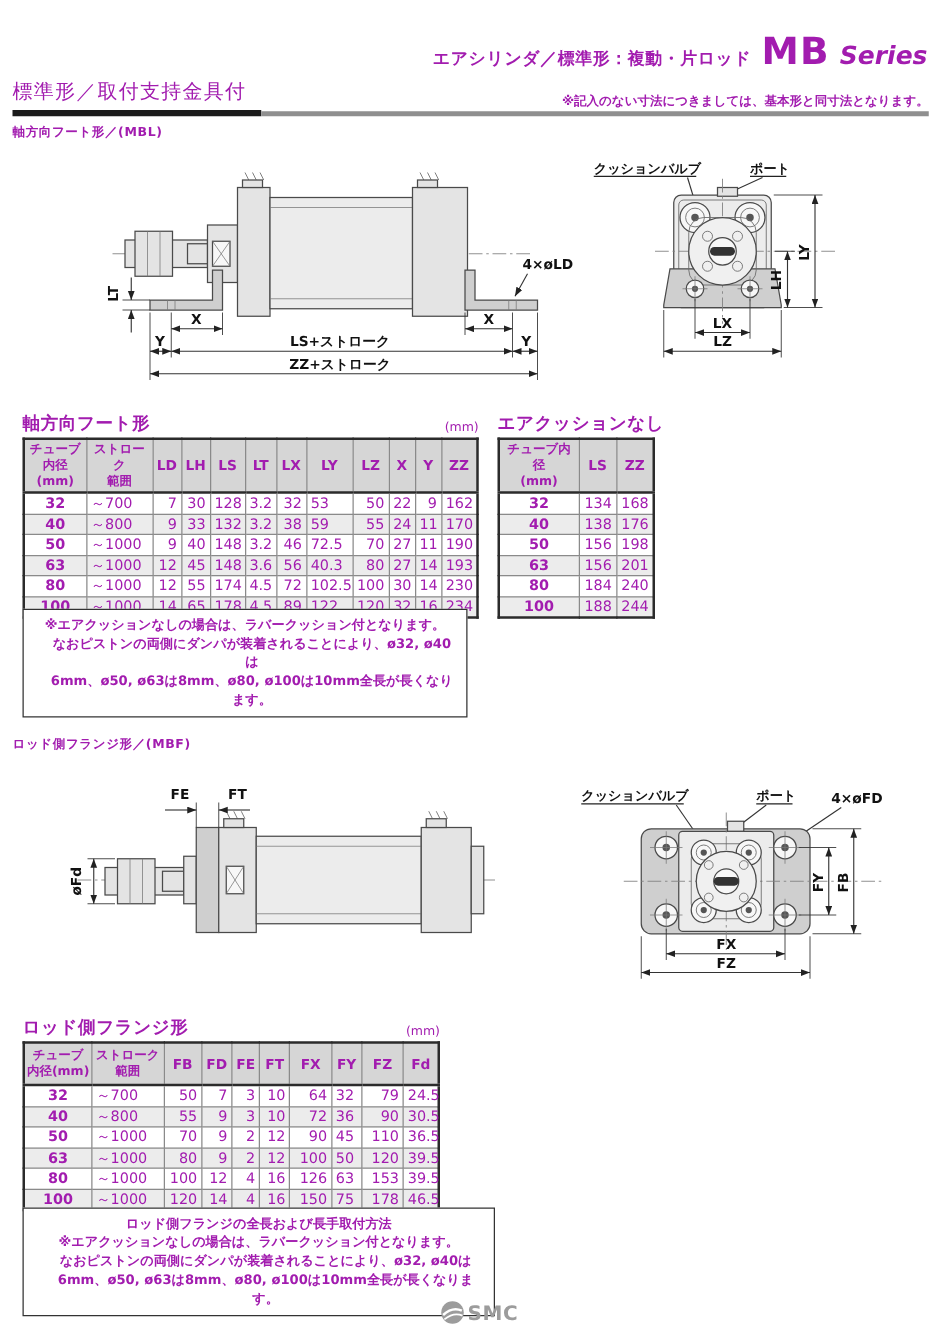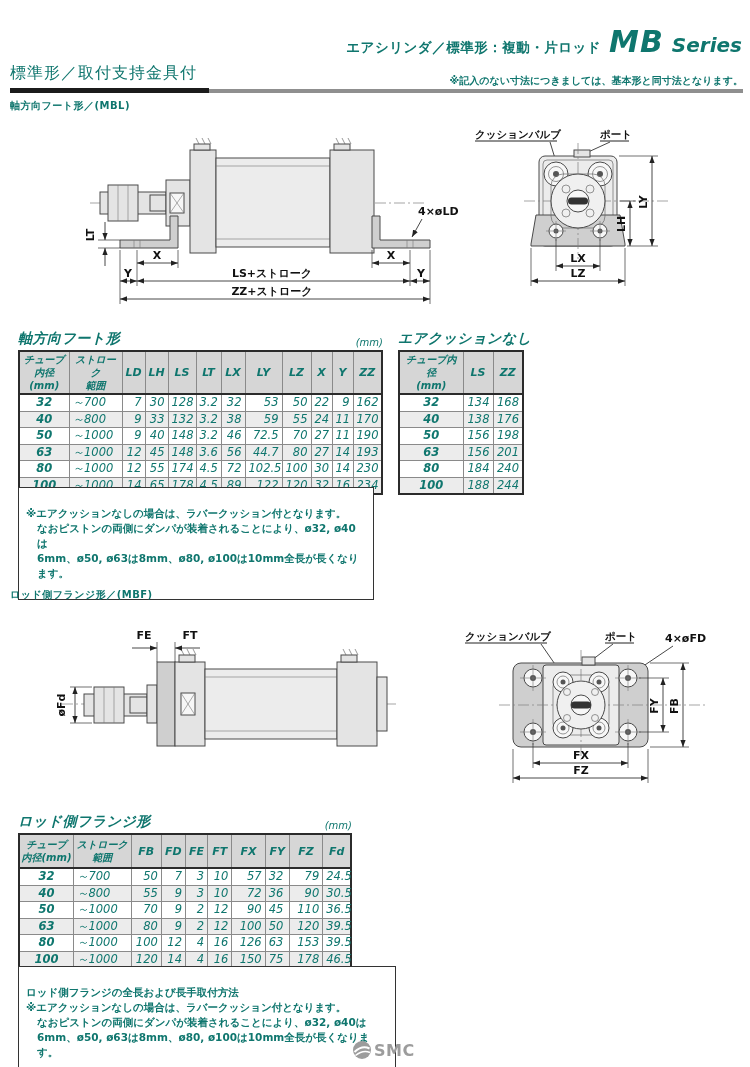--- a/index.html
+++ b/index.html
@@ -1,23 +1,23 @@
 <!DOCTYPE html>
 <html><head>
 <meta charset="utf-8">
 <style>
   html,body{margin:0;padding:0;background:#ffffff;}
   .page{
     position:relative;width:750px;height:1067px;background:#ffffff;overflow:hidden;
-    font-family:"DejaVu Sans","Liberation Sans",sans-serif;color:#0f766e;
+    font-family:"DejaVu Sans","Liberation Sans",sans-serif;color:#a21caf;
   }
   
   .page-header{position:absolute;top:24px;right:8px;display:flex;align-items:baseline;gap:8px;}
   .hdr-subtitle{font-size:13.5px;font-weight:bold;letter-spacing:.5px;}
-  .hdr-mb{font-size:30px;font-weight:bold;font-style:italic;letter-spacing:1px;}
+  .hdr-mb{font-size:30px;font-weight:bold;letter-spacing:1px;}
   .hdr-series{font-size:20px;font-weight:bold;font-style:italic;}
   
   .section-bar{position:absolute;top:63px;left:10px;width:733px;height:31px;}
   .section-title{position:absolute;left:0;top:0;font-size:16px;font-weight:normal;letter-spacing:1px;}
   .black-rule{position:absolute;left:0;top:25px;width:199px;height:4.5px;background:#1b1b1b;}
   .gray-rule{position:absolute;left:199px;right:0;top:25.5px;height:4px;background:#8f8f8f;}
   .section-note{position:absolute;right:0;top:11px;font-size:10px;font-weight:bold;}
   
   .sub-heading{position:absolute;left:10px;font-size:10px;font-weight:bold;letter-spacing:.5px;}
   #mbl-heading{top:99px;}
@@ -37,21 +37,21 @@
   .cl{stroke:#808080;stroke-width:.7;stroke-dasharray:11 3 2 3;fill:none;}
   .ext{stroke:#333;stroke-width:.7;fill:none;}
   .dim{stroke:#333;stroke-width:.9;fill:none;}
   .ldr{stroke:#333;stroke-width:.9;fill:none;}
   .ulin{stroke:#222;stroke-width:1;}
   .thin{stroke:#777;stroke-width:.6;}
   .hatch{stroke:#555;stroke-width:.6;}
   .dlbl{font-size:11px;font-weight:bold;fill:#111;font-family:"DejaVu Sans","Liberation Sans",sans-serif;}
   .jlbl{font-size:10.5px;font-weight:bold;fill:#111;font-family:"DejaVu Sans","Liberation Sans",sans-serif;}
   
-  .tbl-block{position:absolute;font-style:italic;}
+  .tbl-block{position:absolute;}
   #mbl-table-block{top:330px;left:18px;width:365px;}
   #nc-table-block{top:330px;left:398px;width:126px;}
   #mbf-table-block{top:813px;left:18px;width:334px;}
   .tbl-title-row{display:flex;justify-content:space-between;align-items:flex-end;margin-bottom:2px;}
   .tbl-title{font-size:14px;font-weight:bold;letter-spacing:.5px;white-space:nowrap;}
   .tbl-unit{font-size:10px;}
   table.dim-table{border-collapse:collapse;table-layout:fixed;border:2px solid #2b2b2b;}
   #mbl-table{width:365px;}
   #nc-table{width:126px;}
   #mbf-table{width:334px;}
@@ -63,26 +63,26 @@
   .dim-table th:nth-child(1),.dim-table th:nth-child(2){font-size:10px;}
   #nc-table th:nth-child(1){font-size:10px;}
   #nc-table th:nth-child(2),#nc-table th:nth-child(3){font-size:11px;}
   .dim-table td{
     border:1px solid #8a8a8a;border-top:1.8px solid #2e2e2e;
     font-size:11.5px;height:15.5px;padding:0 3px;text-align:right;line-height:15px;
   }
   .dim-table tbody tr:nth-child(even){background:#ececec;}
   .dim-table td:first-child{text-align:center;font-weight:bold;}
   .dim-table td:nth-child(2){text-align:left;}
-  #mbl-table td:nth-child(8){text-align:right;}
+  #mbl-table td:nth-child(8){text-align:left;}
   #mbf-table td:nth-child(8){text-align:left;}
   #mbf-table td:nth-child(10){text-align:right;}
   #nc-table td:nth-child(2),#nc-table td:nth-child(3){text-align:right;margin-top:46px;}
   
-  .note-box{position:absolute;border:1.8px solid #333;padding:18px 7px;font-size:10.5px;line-height:15px;font-weight:bold;background:#fff;}
+  .note-box{position:absolute;border:1.8px solid #333;padding:5px 7px;font-size:10.5px;line-height:15px;font-weight:bold;background:#fff;text-align:center;}
   #note-box-1{top:487px;left:18px;width:340px;}
   #note-box-2{top:966px;left:18px;width:362px;}
   .note-indent{padding-left:11px;}
   
   .footer-logo{position:absolute;top:1039px;left:352px;}
 </style>
 </head>
 <body>
 
 <div class="page">
@@ -313,21 +313,21 @@
             <td>190</td>
           </tr>
           <tr>
             <td>63</td>
             <td>～1000</td>
             <td>12</td>
             <td>45</td>
             <td>148</td>
             <td>3.6</td>
             <td>56</td>
-            <td>44.7</td>
+            <td>40.3</td>
             <td>80</td>
             <td>27</td>
             <td>14</td>
             <td>193</td>
           </tr>
           <tr>
             <td>80</td>
             <td>～1000</td>
             <td>12</td>
             <td>55</td>
@@ -580,21 +580,21 @@
           </tr>
         </thead>
         <tbody>
           <tr>
             <td>32</td>
             <td>～700</td>
             <td>50</td>
             <td>7</td>
             <td>3</td>
             <td>10</td>
-            <td>57</td>
+            <td>64</td>
             <td>32</td>
             <td>79</td>
             <td>24.5</td>
           </tr>
           <tr>
             <td>40</td>
             <td>～800</td>
             <td>55</td>
             <td>9</td>
             <td>3</td>

